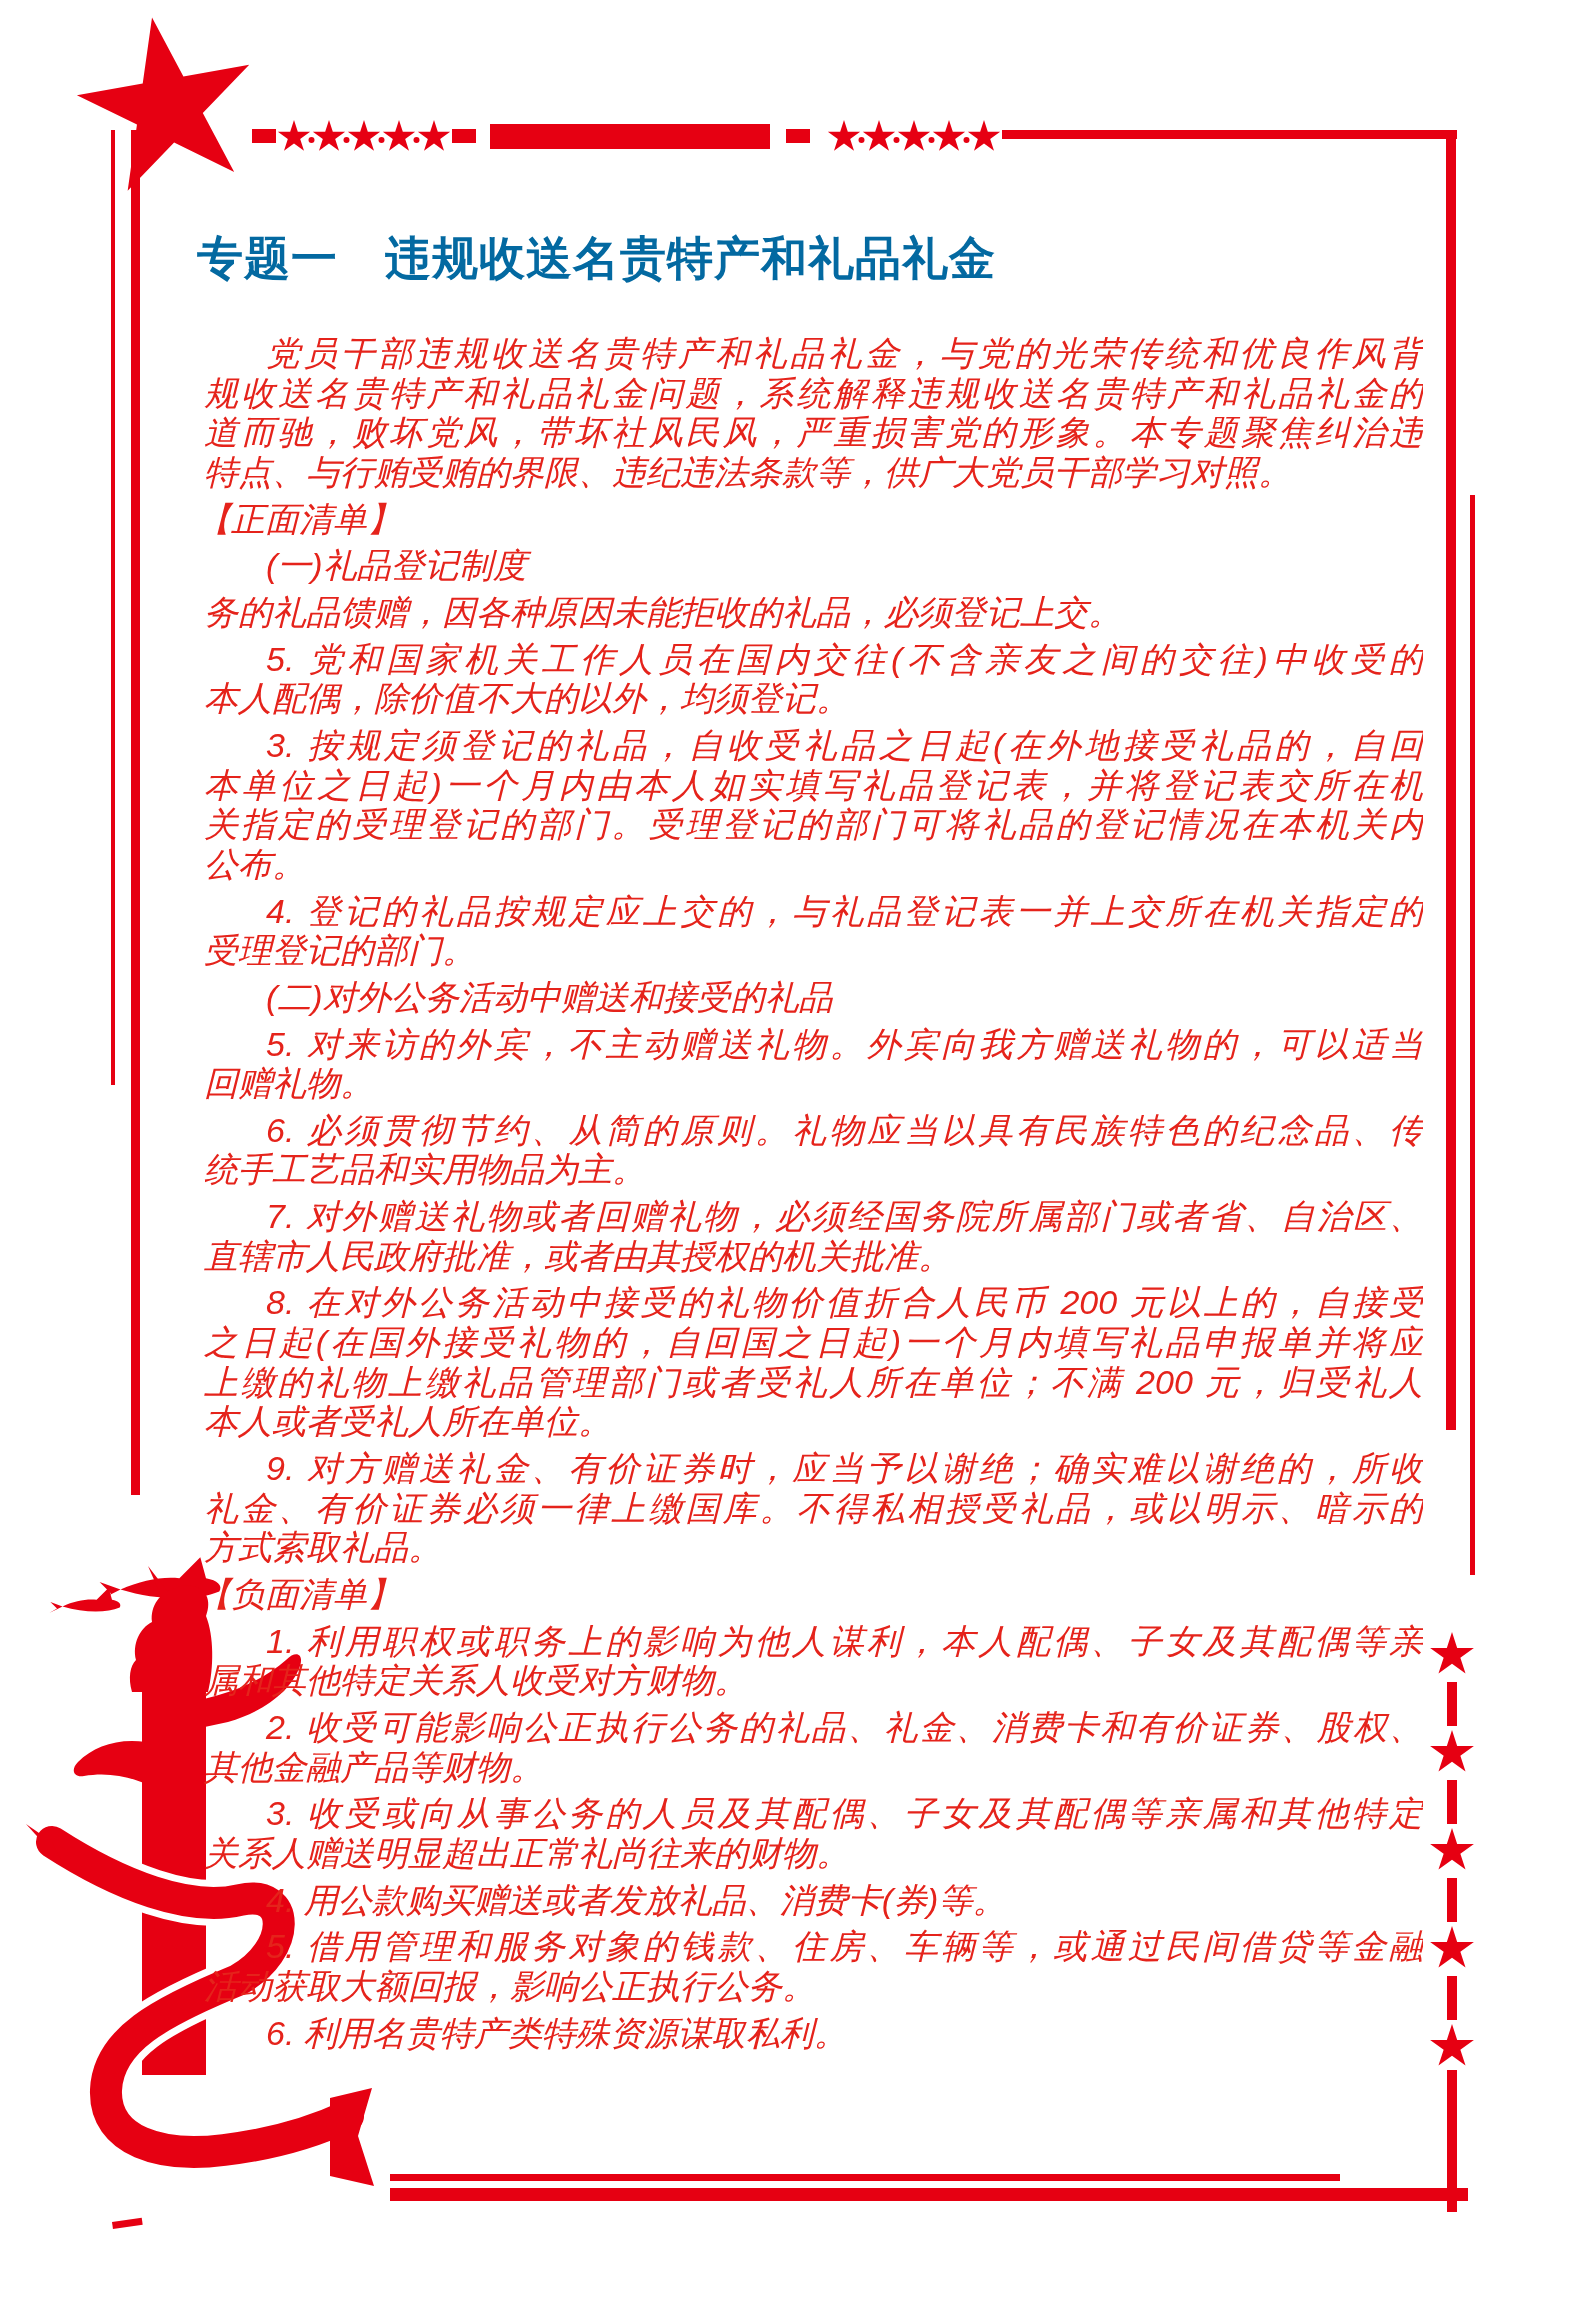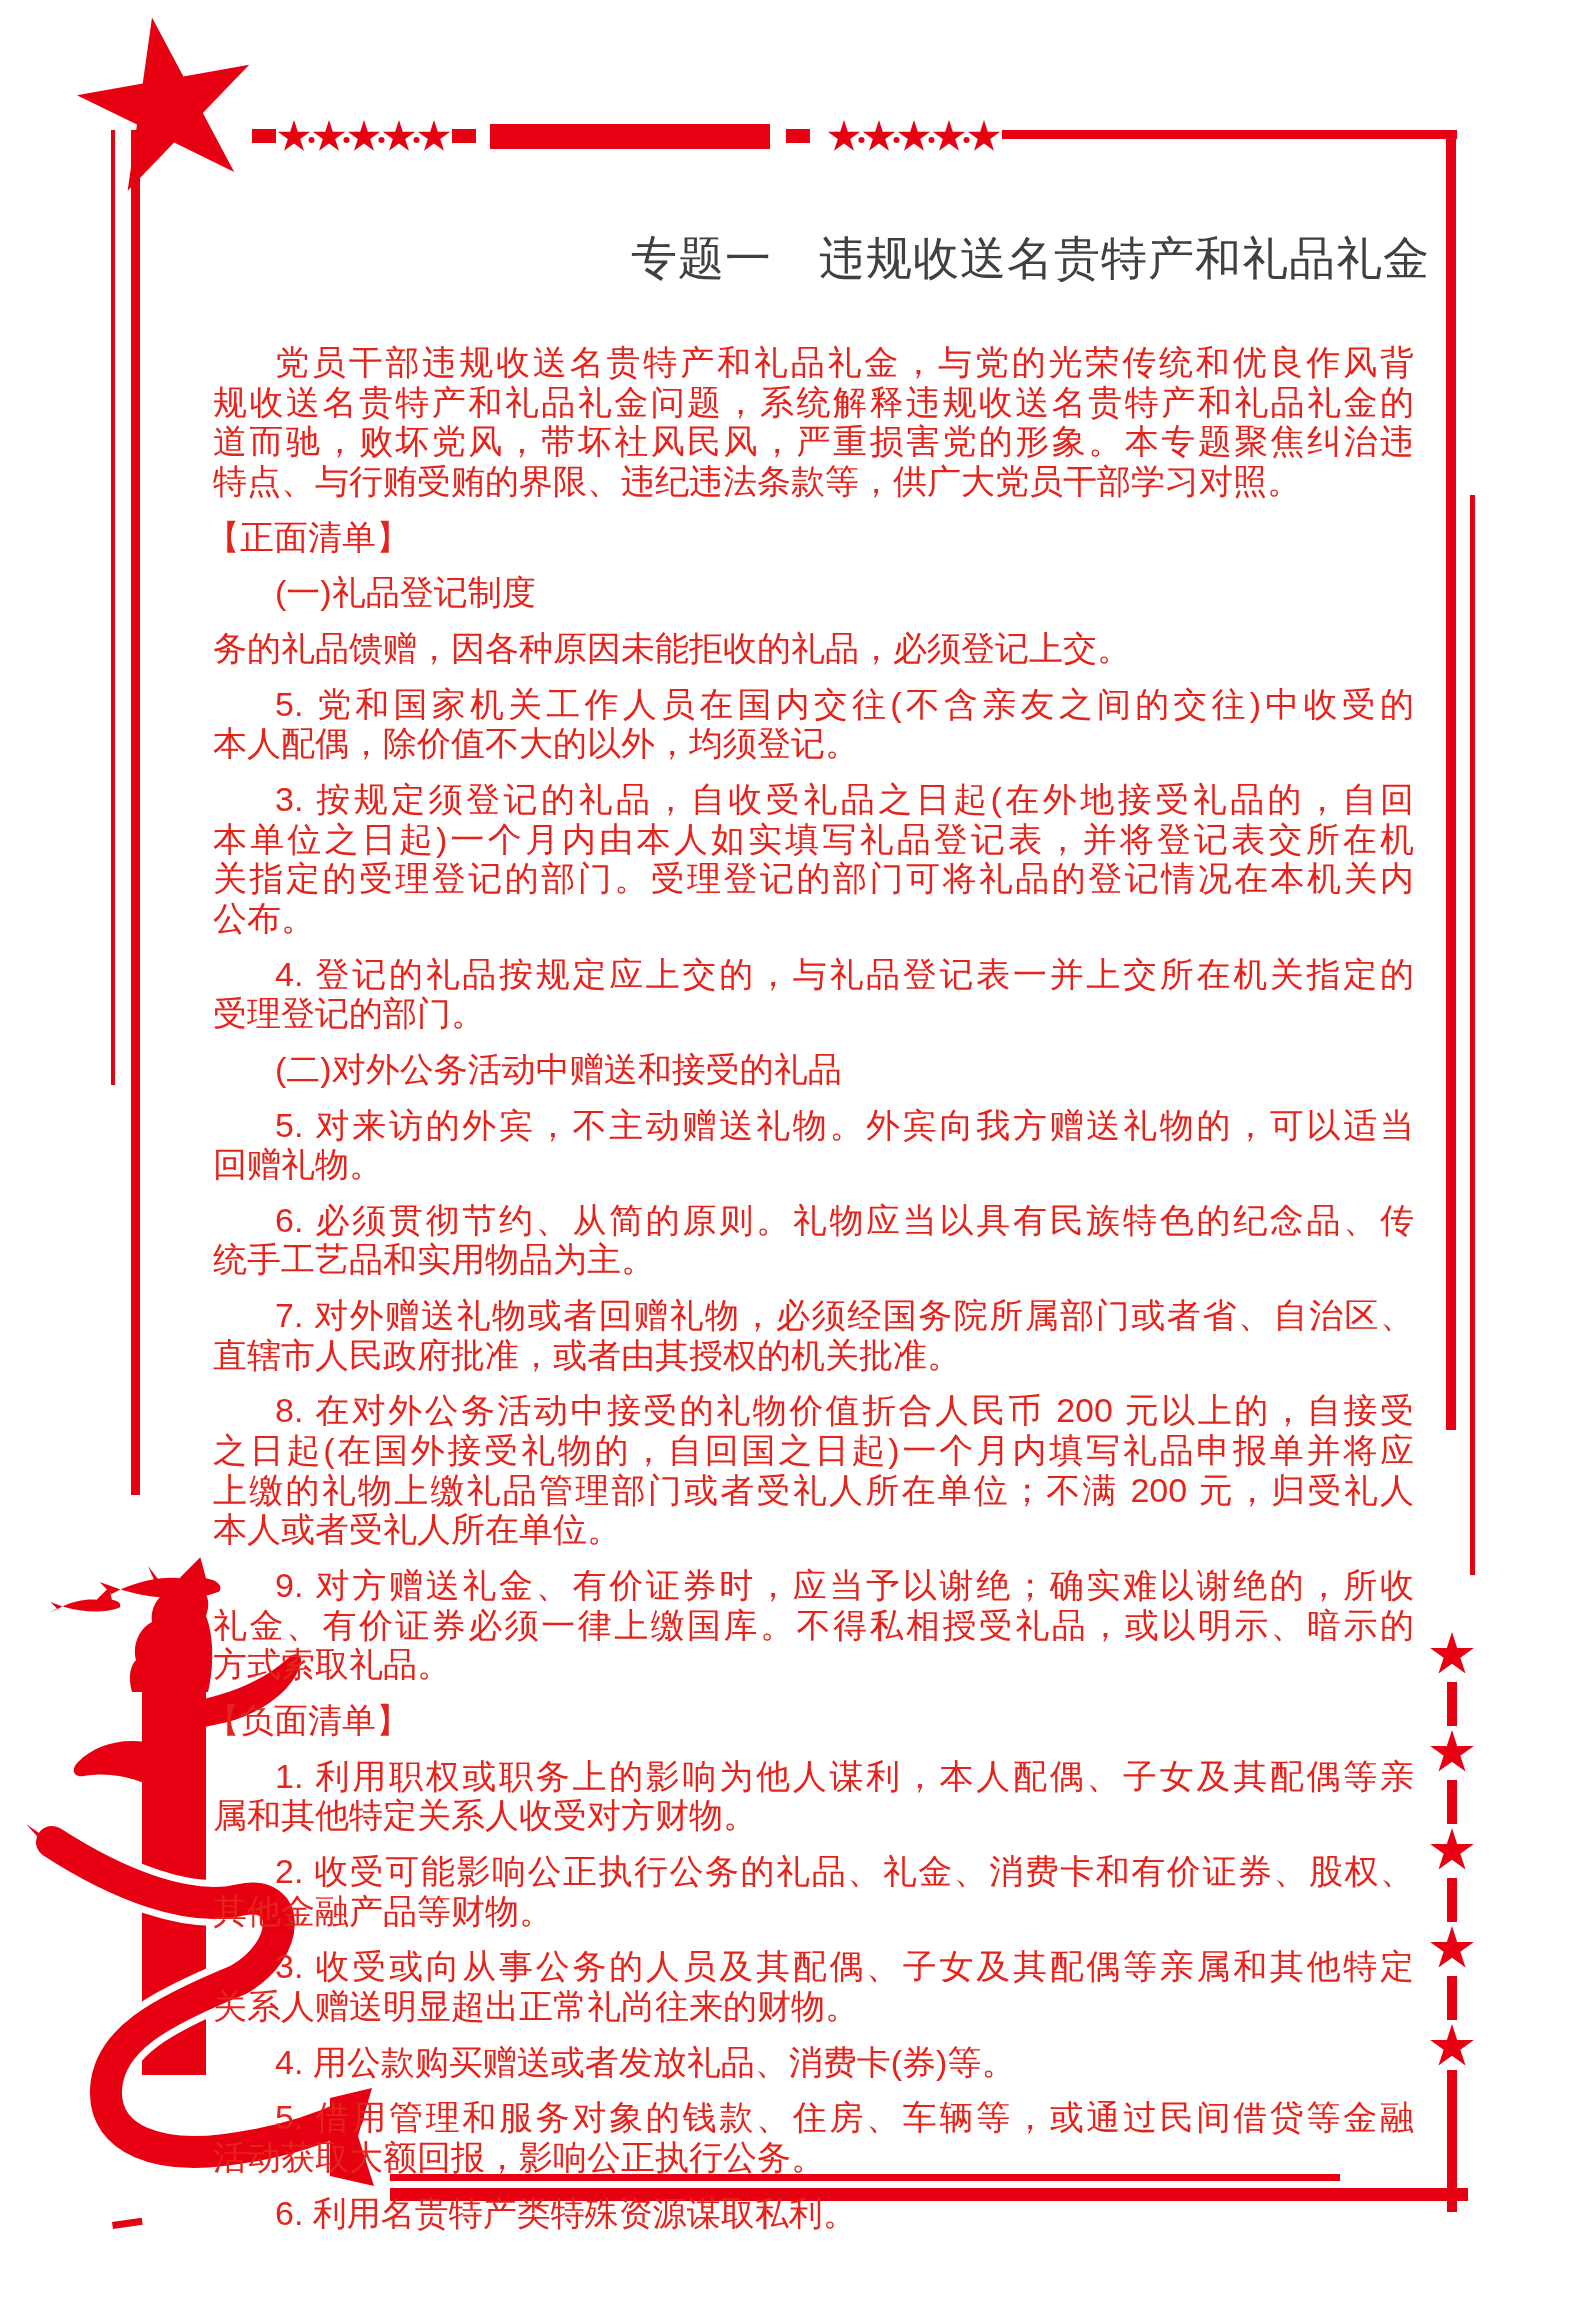--- a/index.html
+++ b/index.html
@@ -6,30 +6,30 @@
   .page{
     position:relative;
     width:1586px;height:2303px;
     background:#ffffff;
     overflow:hidden;
     font-family:"Liberation Sans", sans-serif;
   }
   .deco{position:absolute;left:0;top:0;}
   .title{
     position:absolute;left:197px;top:228px;width:1233px;
-    text-align:right;
-    font-size:46px;font-weight:normal;color:#404040;
+    text-align:left;
+    font-size:46px;font-weight:bold;color:#0369a1;
     letter-spacing:1px;
     white-space:nowrap;
   }
   .doc-body{
     position:absolute;left:197px;top:327px;width:1233px;
     color:#e5231b;
   }
-  .para{margin:16px;padding:0;}
+  .para{margin:7px;padding:0;font-style:italic;}
   .line{
     height:39.66px;line-height:39.66px;
     font-size:34px;
     overflow:hidden;
     white-space:normal;
   }
   .line.fill{text-align:justify;text-align-last:justify;text-justify:inter-ideograph;}
   .para.intro .line.first,
   .para.item .line.first,
   .para.sub-heading .line.first{text-indent:62px;}

